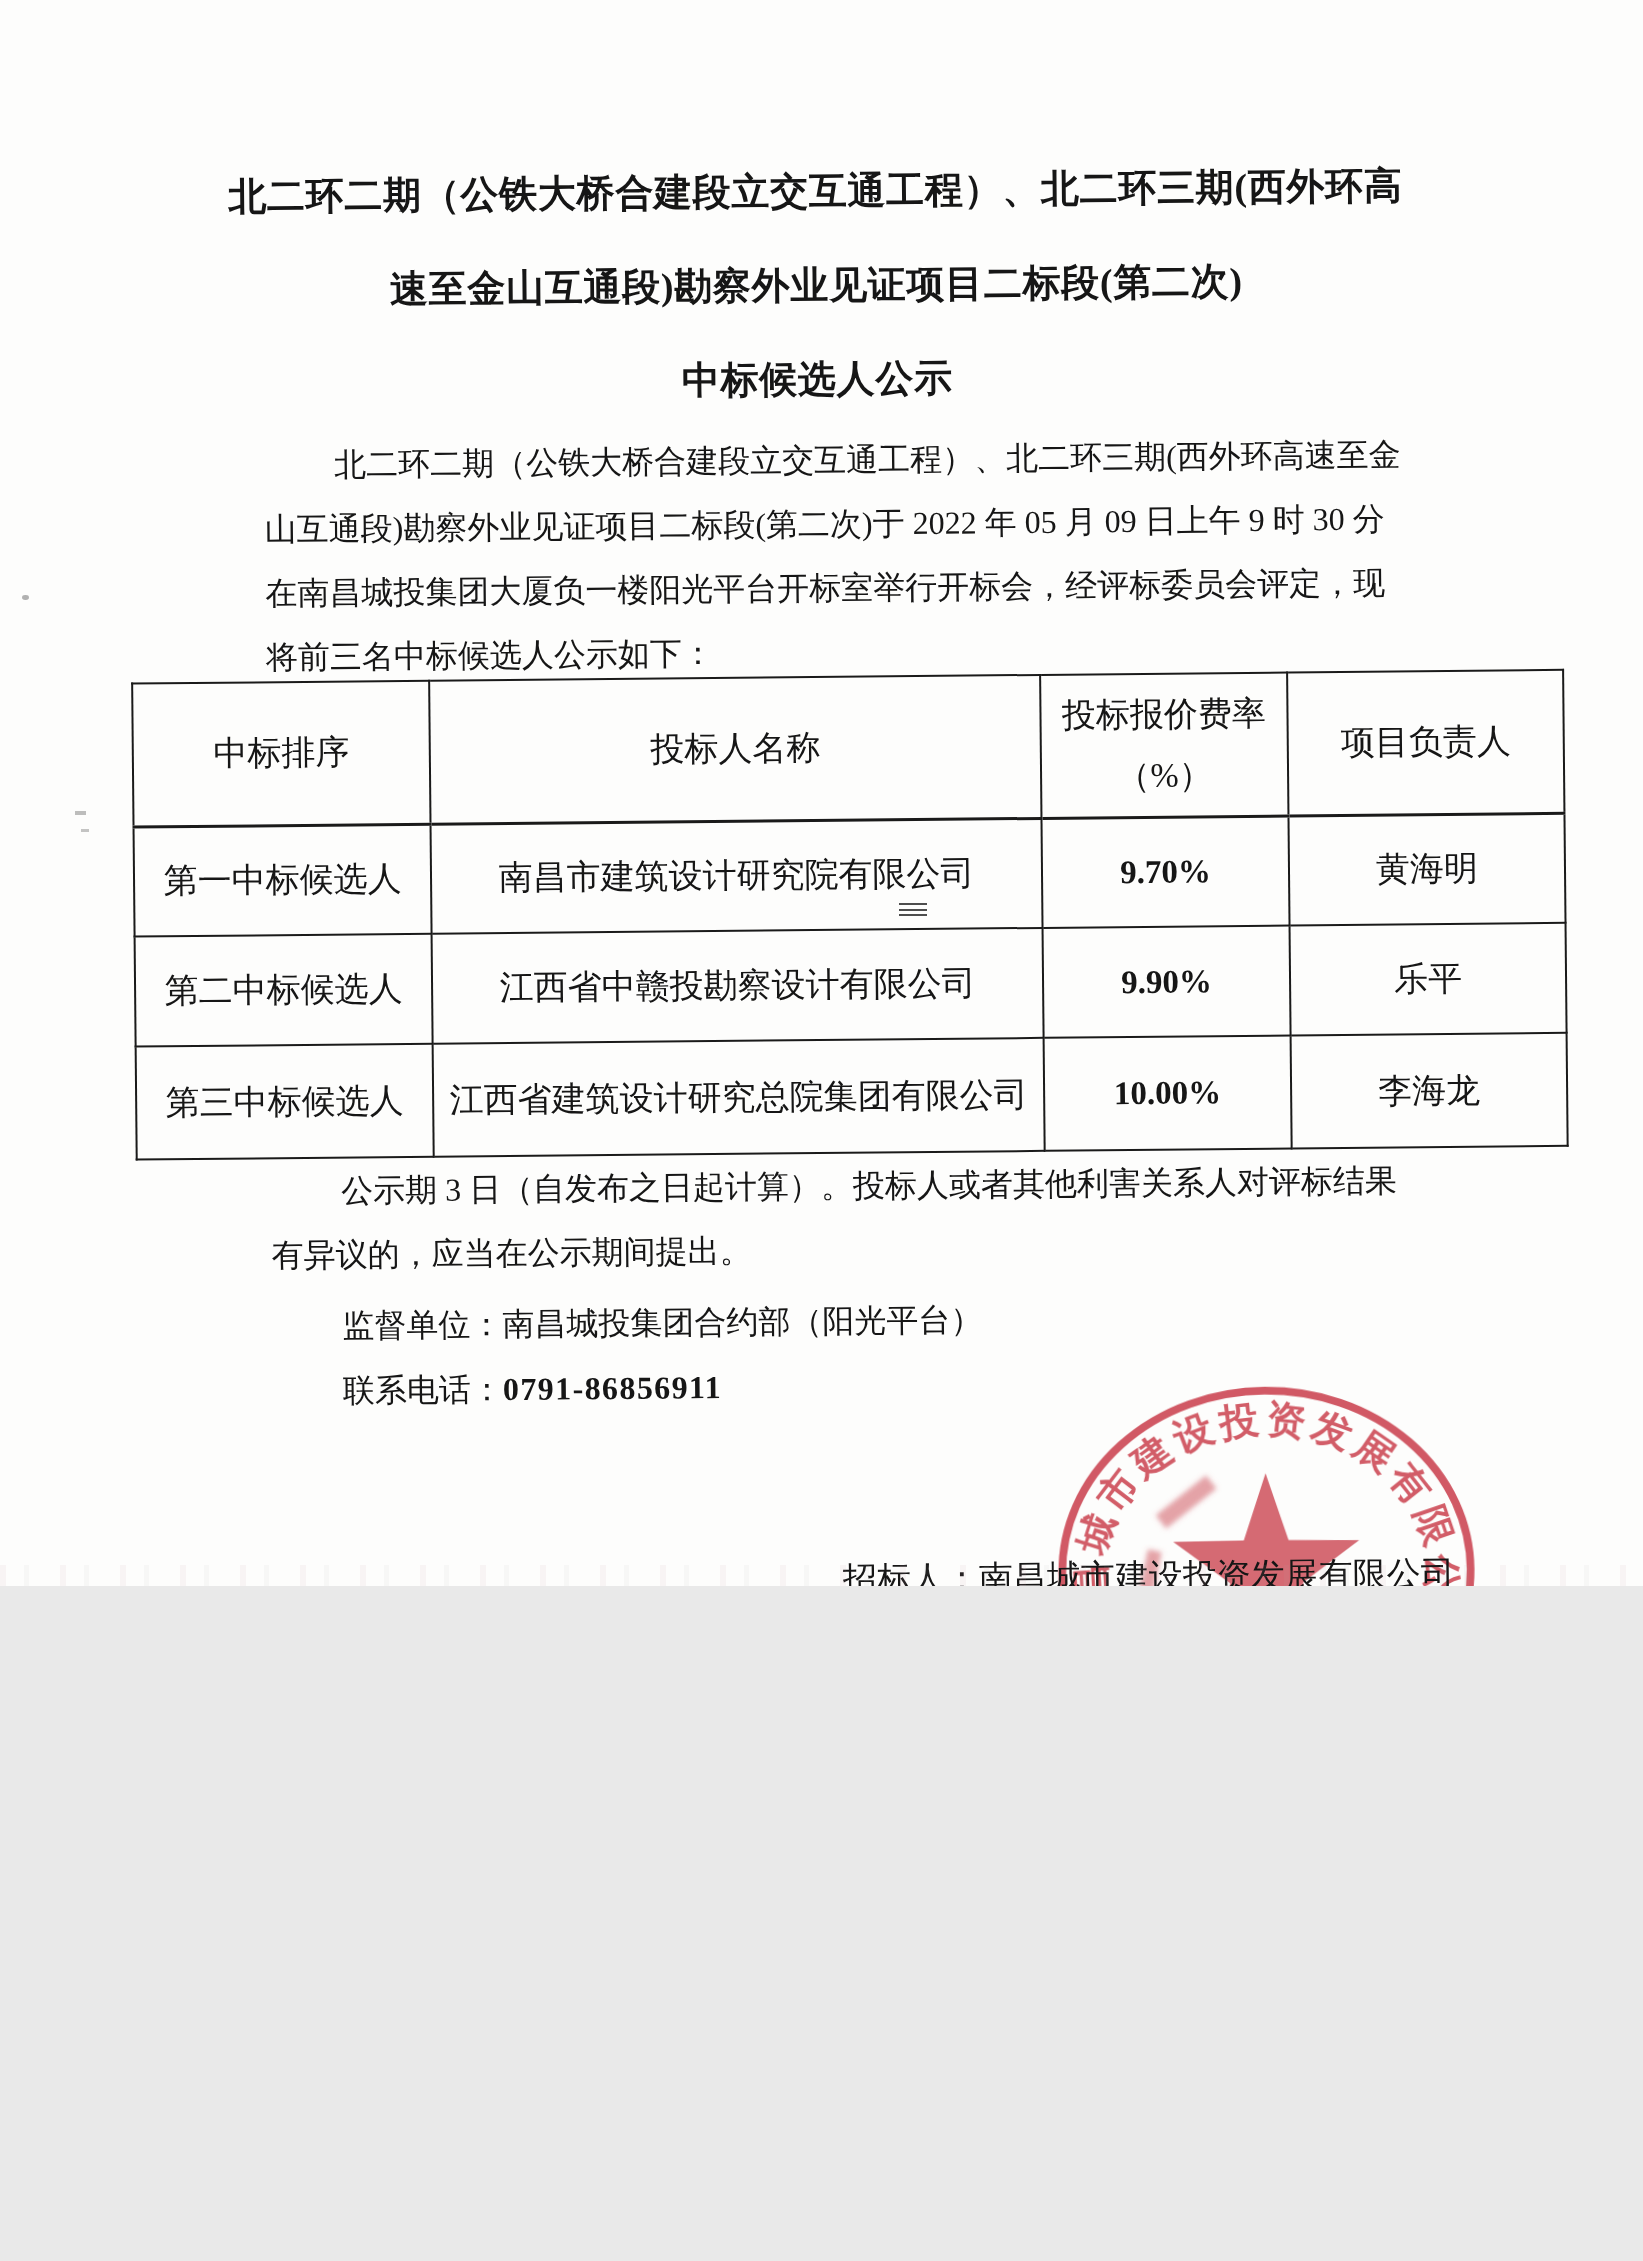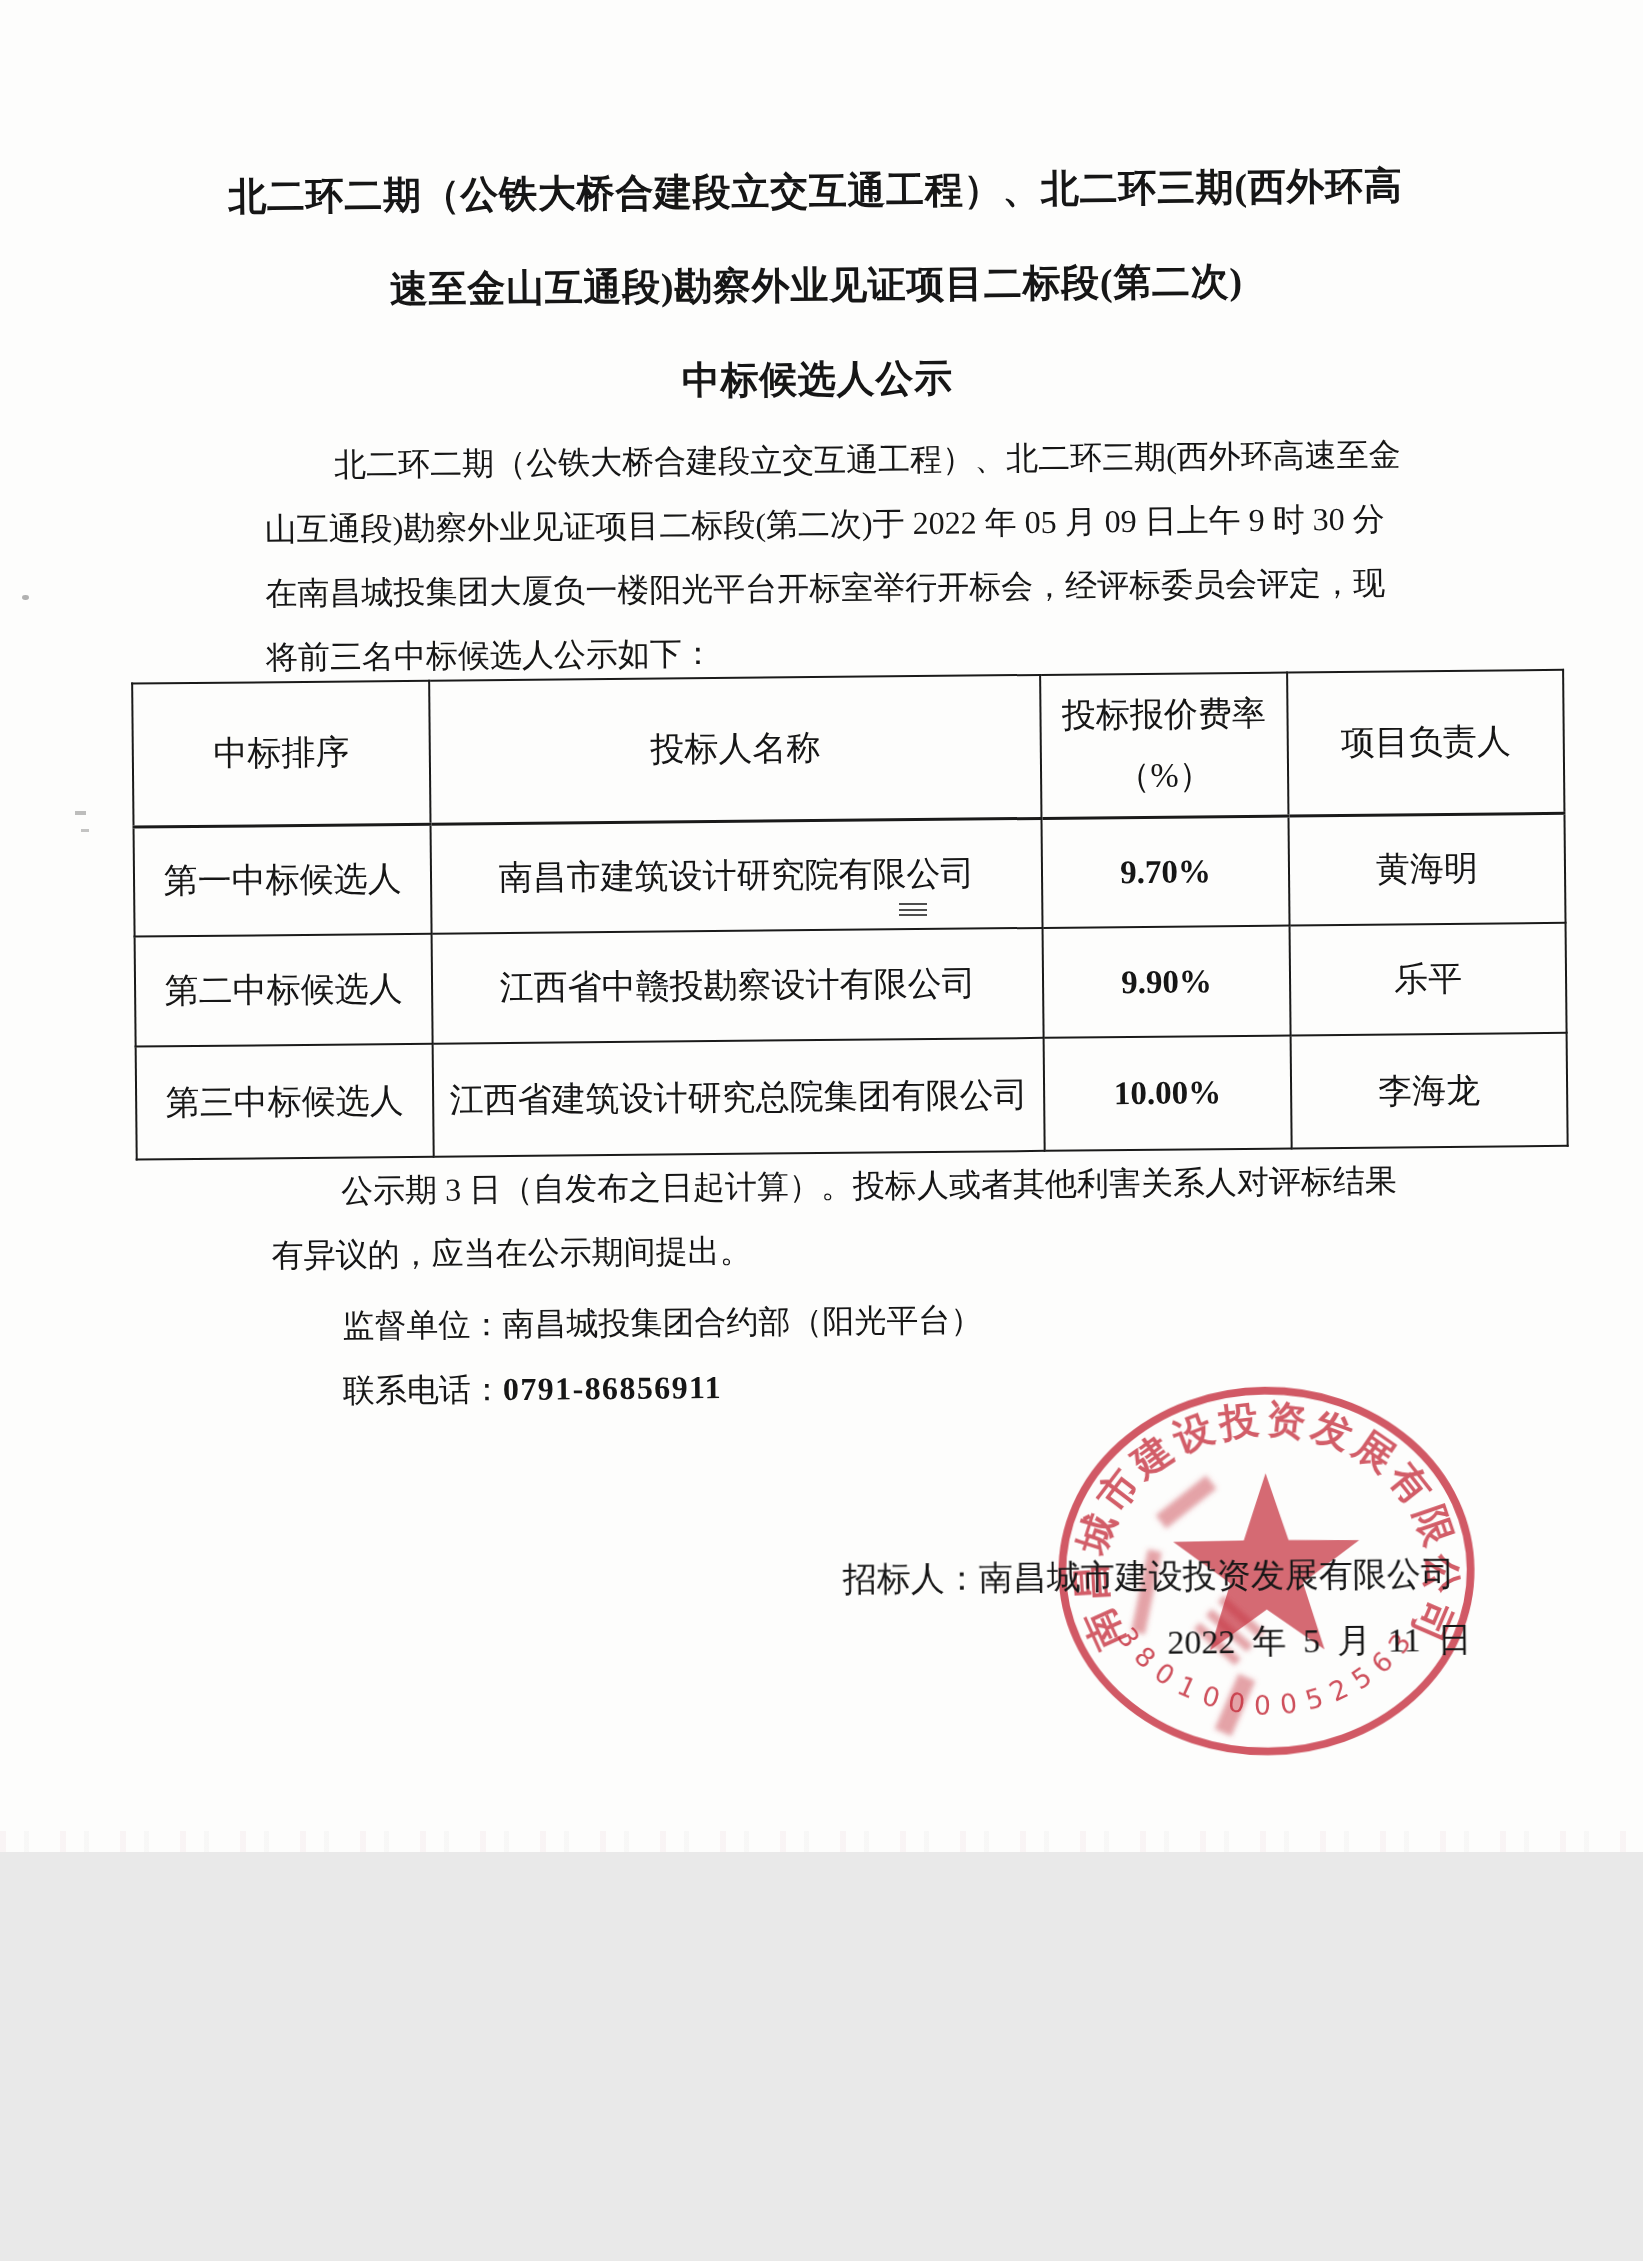--- a/index.html
+++ b/index.html
@@ -1,17 +1,17 @@
 <!DOCTYPE html>
 <html style="font-size:11.2px"><head>
 <meta charset="utf-8">
 <style>
   html,body{margin:0;padding:0;background:#e9e9e9;}
   #page{
-    position:relative;width:1644px;height:1852px;background:#fdfdfc;
+    position:relative;width:1644px;height:1586px;background:#fdfdfc;
     overflow:hidden;color:#161616;
     font-family:"Liberation Serif","DejaVu Serif",serif;
   }
   .rot{position:absolute;left:0;top:0;width:100%;height:100%;
        transform:rotate(-0.55deg);transform-origin:822px 873px;}
 
   
   .title-block{position:absolute;left:0;top:144px;width:100%;text-align:center;
                font-weight:bold;font-size:38px;line-height:94px;letter-spacing:0.7px;}
 

